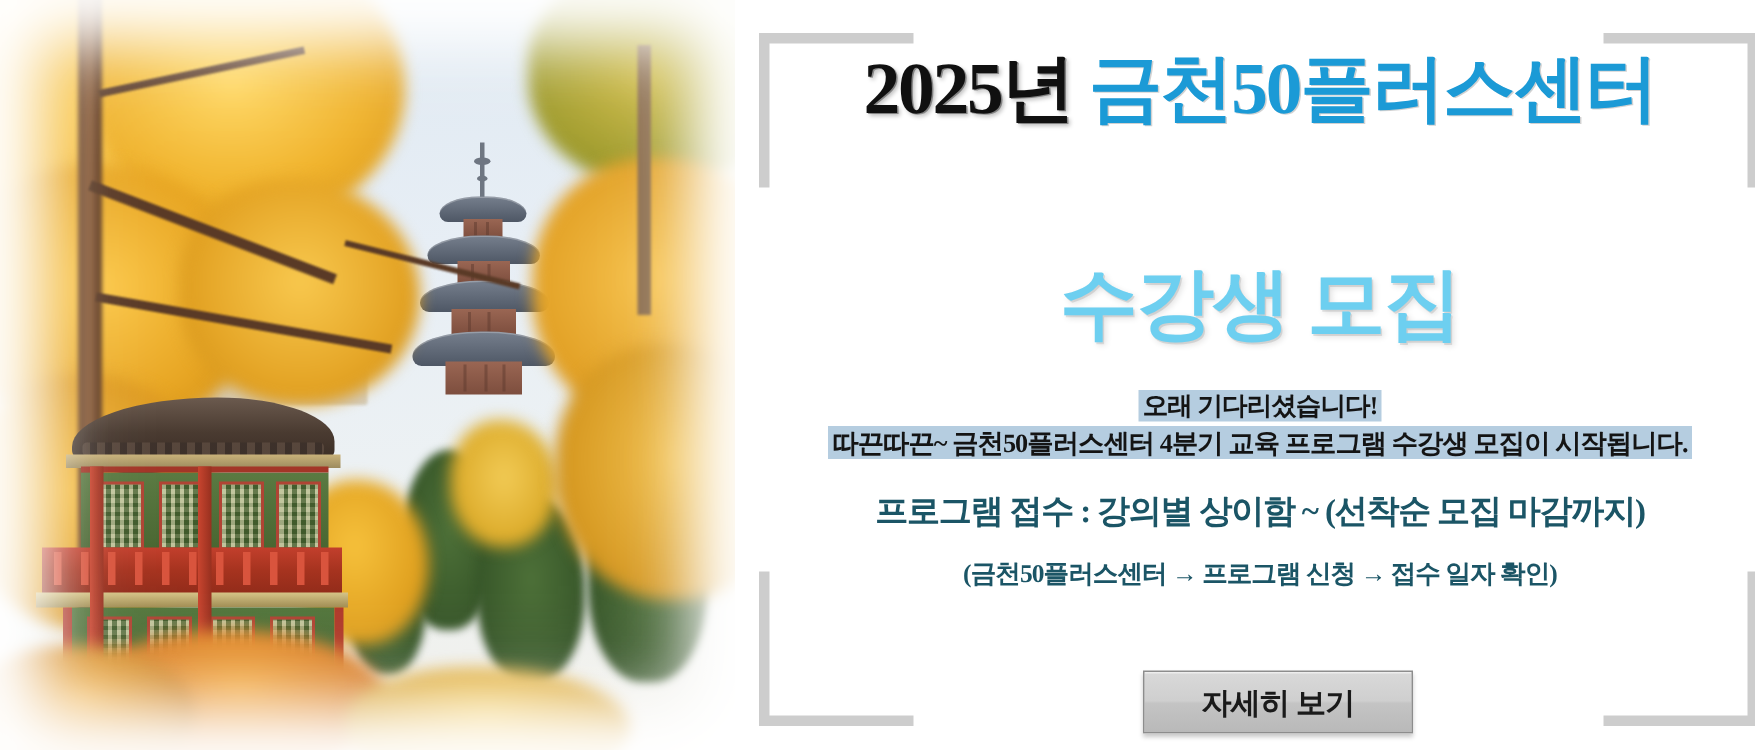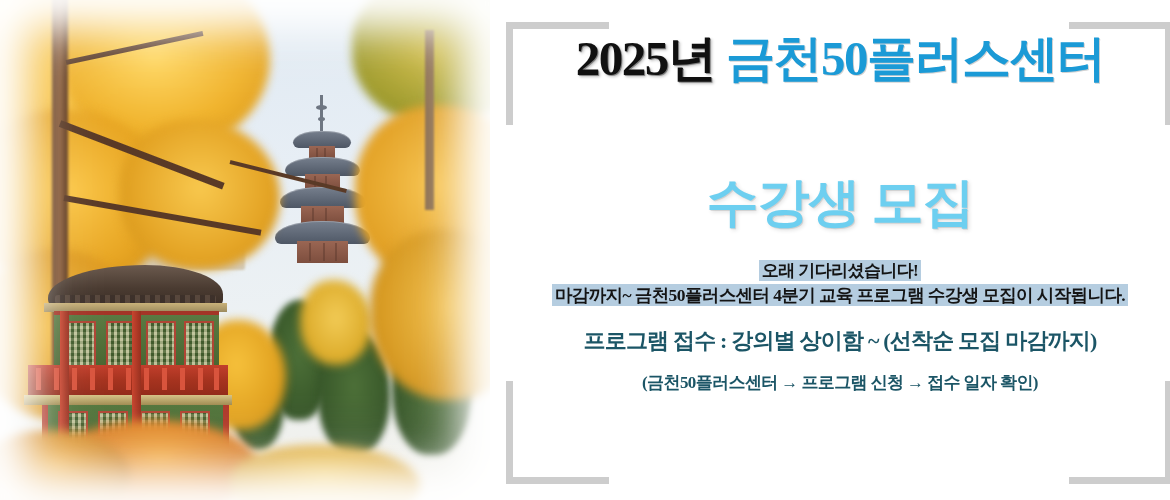--- a/index.html
+++ b/index.html
@@ -339,22 +339,25 @@
     <div class="corner bl"></div>
     <div class="corner br"></div>
 
     <div class="t-line title1"><span>2025년 </span><span class="accent">금천50플러스센터</span></div>
 
 
     <div class="t-line title3">수강생 모집</div>
 
     <div class="hl-wrap sub1"><span class="hl">오래 기다리셨습니다!</span></div>
 
-    <div class="hl-wrap sub2"><span class="hl">마감까지~ 금천50플러스센터 4분기 교육 프로그램 수강생 모집이 시작됩니다.</span></div>
+    <div class="hl-wrap sub2"><span class="hl">따끈따끈~ 금천50플러스센터 4분기 교육 프로그램 수강생 모집이 시작됩니다.</span></div>
 
     <div class="t-line line-accept">프로그램 접수 : 강의별 상이함 ~ (선착순 모집 마감까지)</div>
 
     <div class="t-line line-path">(금천50플러스센터 → 프로그램 신청 → 접수 일자 확인)</div>
 
 
+    <div class="detail-button">
+        <span>자세히 보기</span>
+      </div>
   </div>
 
 </div>
 
 </body></html>

